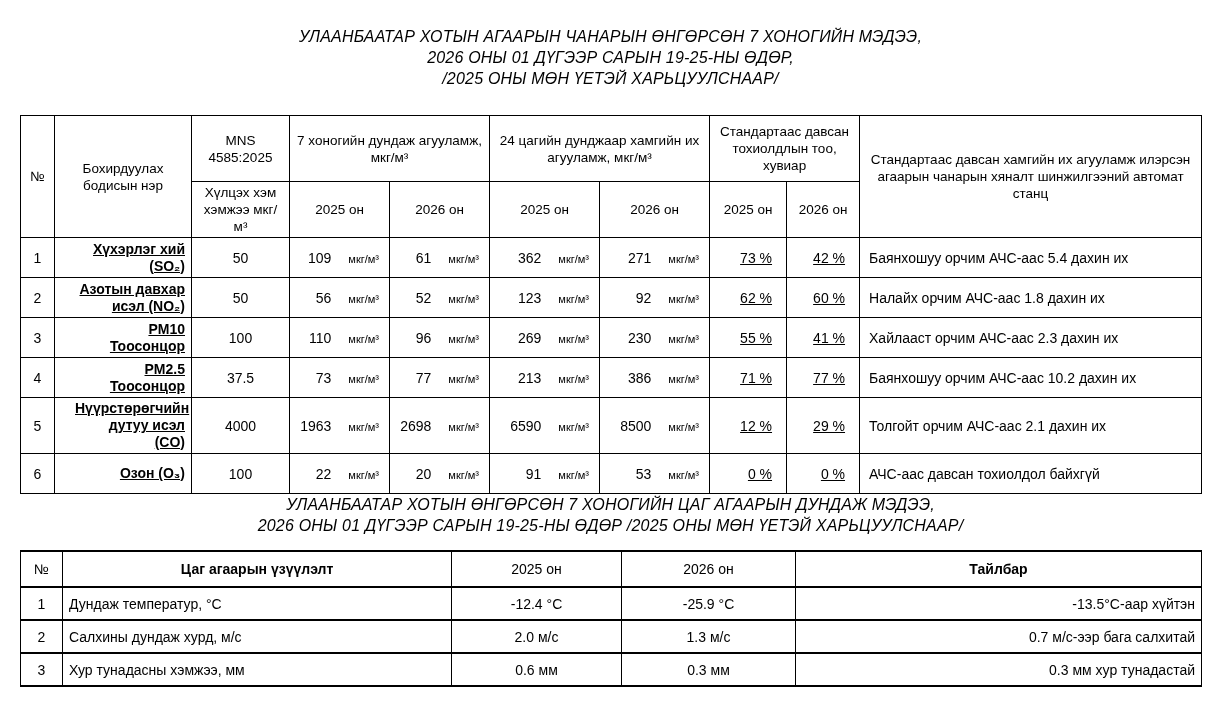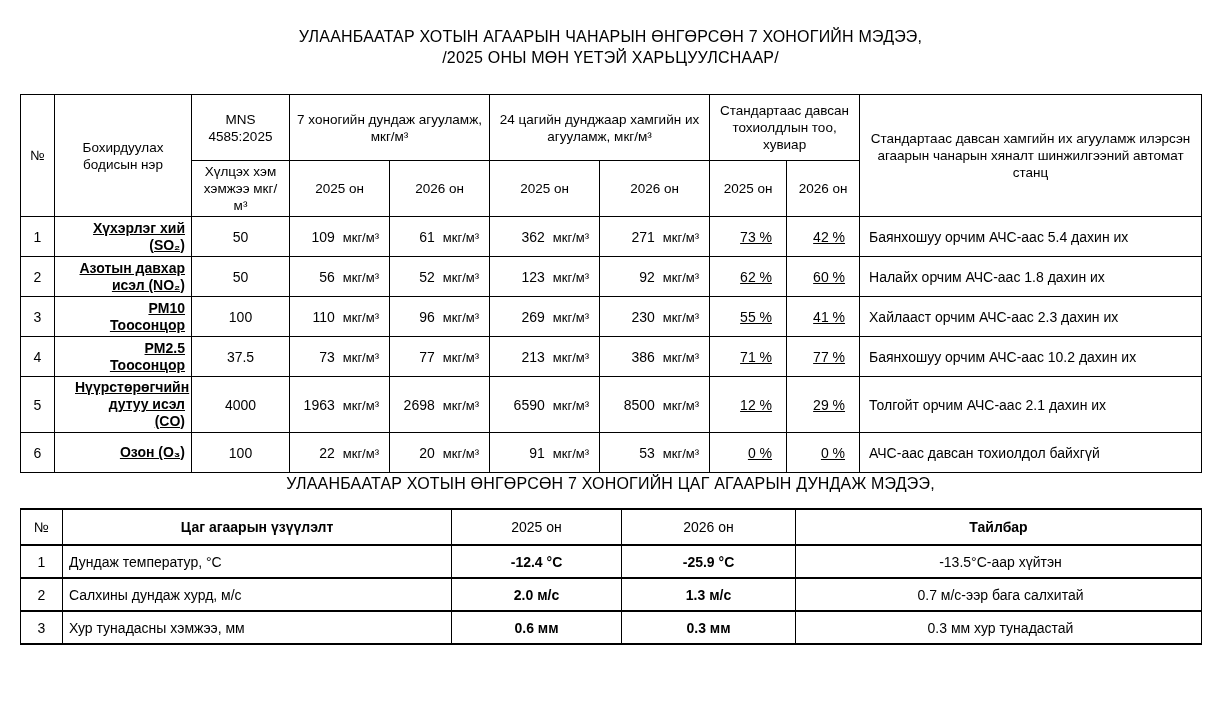--- a/index.html
+++ b/index.html
@@ -5,65 +5,66 @@
   * { box-sizing: border-box; }
   html, body { margin: 0; padding: 0; }
   body {
     width: 1221px; height: 721px;
     background: #ffffff; color: #000000;
     font-family: "Liberation Sans", "DejaVu Sans", sans-serif;
   }
   .page { padding: 26px 20px 0 20px; }
 
   .title-block { text-align: center; font-size: 16px; line-height: 21px; letter-spacing: .2px; }
-  .title-block div { white-space: nowrap; }
+  .title-block div { white-space: nowrap; font-style: italic; }
 
   table { border-collapse: collapse; table-layout: fixed; width: 1181px; }
 
   
   #table1 { margin-top: 26px; }
   #table1 th, #table1 td { border: 1px solid #000; overflow: hidden; }
   #table1 th {
     font-weight: 400; font-size: 13.5px; line-height: 17px;
     text-align: center; vertical-align: middle; padding: 2px 6px;
   }
   #table1 .hrow1 th { height: 66px; }
   #table1 .hrow2 th { height: 52px; }
   #table1 td { height: 40px; font-size: 14px; vertical-align: middle; padding: 2px 6px; }
   #table1 td.c-no   { text-align: center; }
   #table1 td.c-name { font-weight: 700; text-align: right; padding-left: 20px; line-height: 17px; text-decoration: underline; }
   #table1 td.c-lim  { font-weight: 400; text-align: center; }
   #table1 td.c-val  { text-align: right; padding-right: 10px; white-space: nowrap; }
   #table1 td.c-pct  { text-align: right; padding-right: 14px; white-space: nowrap; text-decoration: underline; }
   #table1 td.c-sta  { text-align: left; padding-left: 9px; }
-  .u { font-size: 13px; margin-left: 8px; }
+  .u { font-size: 11px; margin-left: 17px; }
 
   
   #title2 { }
   #table2 { margin-top: 14px; }
   #table2 th, #table2 td {
     border-left: 1px solid #000; border-right: 1px solid #000;
     border-top: 2px solid #000; border-bottom: 2px solid #000;
     font-size: 14px; vertical-align: middle; padding: 2px 6px;
   }
   #table2 th { height: 36px; text-align: center; }
   #table2 th.plain { font-weight: 400; }
   #table2 td { height: 33px; }
   #table2 td.c-no  { text-align: center; }
   #table2 td.c-ind { text-align: left; }
-  #table2 td.c-val { text-align: center; white-space: nowrap; font-weight: bold; }
-  #table2 td.c-note{ text-align: center; padding-left: 10px; }
+  #table2 td.c-val { text-align: center; white-space: nowrap; }
+  #table2 td.c-note{ text-align: right; padding-left: 10px; }
 </style>
 </head>
 <body>
 
 <div class="page">
 
   <div class="title-block">
     <div>УЛААНБААТАР ХОТЫН АГААРЫН ЧАНАРЫН ӨНГӨРСӨН 7 ХОНОГИЙН МЭДЭЭ,</div>
+    <div>2026 ОНЫ 01 ДҮГЭЭР САРЫН 19-25-НЫ ӨДӨР,</div>
     <div>/2025 ОНЫ МӨН ҮЕТЭЙ ХАРЬЦУУЛСНААР/</div>
   </div>
 
   <table id="table1">
     <colgroup>
       <col style="width:34px">
         <col style="width:137px">
         <col style="width:98px">
       <col style="width:100px">
         <col style="width:100px">
@@ -164,20 +165,21 @@
         <td class="c-val"><span>53</span><span class="u">мкг/м³</span></td>
         <td class="c-pct">0 %</td>
         <td class="c-pct">0 %</td>
         <td class="c-sta">АЧС-аас давсан тохиолдол байхгүй</td>
       </tr>
     </tbody>
   </table>
 
   <div id="title2" class="title-block">
     <div>УЛААНБААТАР ХОТЫН ӨНГӨРСӨН 7 ХОНОГИЙН ЦАГ АГААРЫН ДУНДАЖ МЭДЭЭ,</div>
+    <div>2026 ОНЫ 01 ДҮГЭЭР САРЫН 19-25-НЫ ӨДӨР /2025 ОНЫ МӨН ҮЕТЭЙ ХАРЬЦУУЛСНААР/</div>
   </div>
 
   <table id="table2">
     <colgroup>
       <col style="width:42px">
         <col style="width:389px">
         <col style="width:170px">
       <col style="width:174px">
         <col style="width:406px">
     </colgroup>

